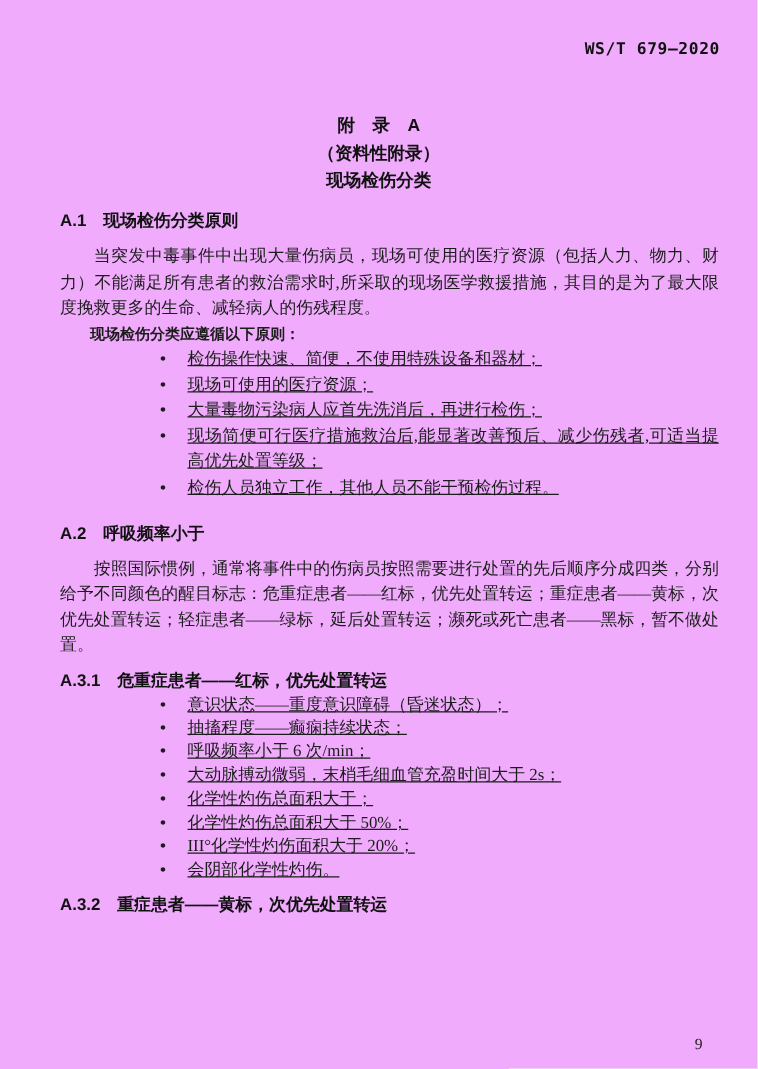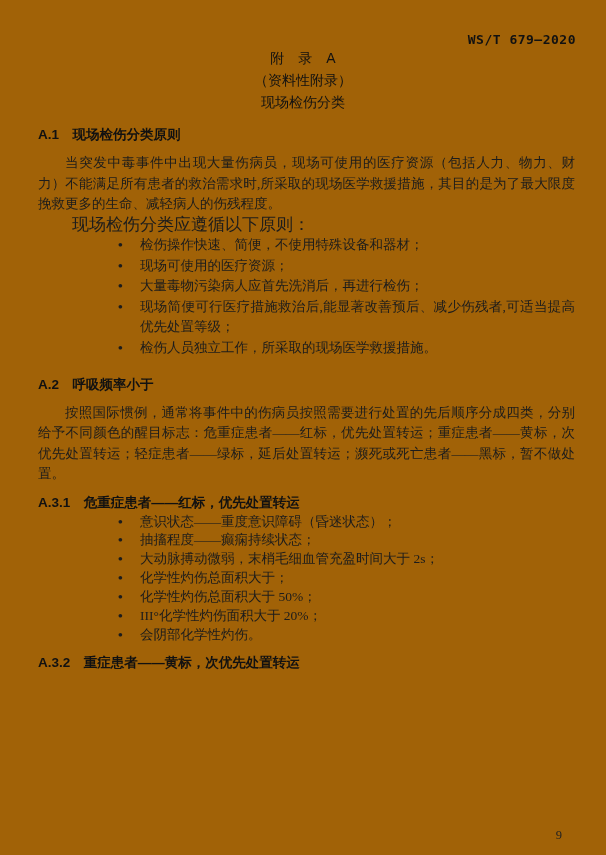--- a/index.html
+++ b/index.html
@@ -2,75 +2,77 @@
 <html><head>
 <meta charset="utf-8">
 <style>
   * { box-sizing: border-box; }
   html, body { margin: 0; padding: 0; background: #ffffff; }
   .page {
     position: relative;
     width: 606px;
     height: 855px;
     margin: 0 auto;
-    background: #a16207;
+    background: #f0abfc;
     color: #1c1c1c;
     font-family: "Liberation Serif", "DejaVu Serif", serif;
     overflow: hidden;
   }
   .doc-header {
     margin: 32px 30px 0 0;
     text-align: right;
     font-family: "DejaVu Sans Mono", "Liberation Mono", monospace;
     font-size: 13px;
     font-weight: 600;
     letter-spacing: 0.5px;
     color: #111;
   }
   .title-block {
+    margin-top: 42px;
     text-align: center;
     font-family: "Liberation Sans", "DejaVu Sans", sans-serif;
-    font-weight: normal;
+    font-weight: bold;
     font-size: 14px;
     line-height: 22px;
     color: #111;
   }
-  .content { margin: 0 31px 0 38px; }
+  .content { margin: 0 31px 0 48px; }
   .sec-heading {
     font-family: "Liberation Sans", "DejaVu Sans", sans-serif;
     font-weight: bold;
     font-size: 13.5px;
     line-height: 20px;
     margin: 12px 0 0 0;
     color: #111;
   }
   .sec-heading.mt-lg { margin-top: 16px; }
   .sec-heading.mt-sm { margin-top: 8px; }
   .body-para {
     font-size: 13.5px;
     line-height: 20.5px;
     margin: 8px 0 0 0;
     text-align: justify;
     text-indent: 2em;
   }
   .body-line {
-    font-size: 17px;
+    font-size: 12px;
     line-height: 20.5px;
     margin: 0;
     text-indent: 2em;
+    font-weight: bold;
   }
   .body-line.mt-sm { margin-top: 6px; }
   ul.bullets {
     list-style: none;
     margin: 0;
     padding: 0;
     font-size: 13.5px;
     line-height: 20.6px;
   }
-  ul.bullets li { position: relative; padding-left: 102px; text-align: justify; }
+  ul.bullets li { position: relative; padding-left: 102px; text-align: justify; text-decoration: underline; }
   ul.bullets li::before {
     content: "\2022";
     position: absolute;
     left: 80px;
     top: 0;
     font-weight: bold;
   }
   ul.bullets.tight { line-height: 18.9px; }
   .page-number {
     position: absolute;
@@ -96,31 +98,32 @@
   <div class="content">
 
     <h2 class="sec-heading">A.1　现场检伤分类原则</h2>
     <p class="body-para">当突发中毒事件中出现大量伤病员，现场可使用的医疗资源（包括人力、物力、财力）不能满足所有患者的救治需求时,所采取的现场医学救援措施，其目的是为了最大限度挽救更多的生命、减轻病人的伤残程度。</p>
     <p class="body-line">现场检伤分类应遵循以下原则：</p>
     <ul class="bullets">
       <li>检伤操作快速、简便，不使用特殊设备和器材；</li>
       <li>现场可使用的医疗资源；</li>
       <li>大量毒物污染病人应首先洗消后，再进行检伤；</li>
       <li>现场简便可行医疗措施救治后,能显著改善预后、减少伤残者,可适当提高优先处置等级；</li>
-      <li>检伤人员独立工作，所采取的现场医学救援措施。</li>
+      <li>检伤人员独立工作，其他人员不能干预检伤过程。</li>
     </ul>
 
     <h2 class="sec-heading mt-lg">A.2　呼吸频率小于</h2>
     <p class="body-para">按照国际惯例，通常将事件中的伤病员按照需要进行处置的先后顺序分成四类，分别给予不同颜色的醒目标志：危重症患者——红标，优先处置转运；重症患者——黄标，次优先处置转运；轻症患者——绿标，延后处置转运；濒死或死亡患者——黑标，暂不做处置。</p>
 
 
     <h2 class="sec-heading mt-sm">A.3.1　危重症患者——红标，优先处置转运</h2>
     <ul class="bullets tight">
       <li>意识状态——重度意识障碍（昏迷状态）；</li>
       <li>抽搐程度——癫痫持续状态；</li>
+      <li>呼吸频率小于 6 次/min；</li>
       <li>大动脉搏动微弱，末梢毛细血管充盈时间大于 2s；</li>
       <li>化学性灼伤总面积大于；</li>
       <li>化学性灼伤总面积大于 50%；</li>
       <li>III°化学性灼伤面积大于 20%；</li>
       <li>会阴部化学性灼伤。</li>
     </ul>
 
     <h2 class="sec-heading mt-sm">A.3.2　重症患者——黄标，次优先处置转运</h2>
 
   </div>

